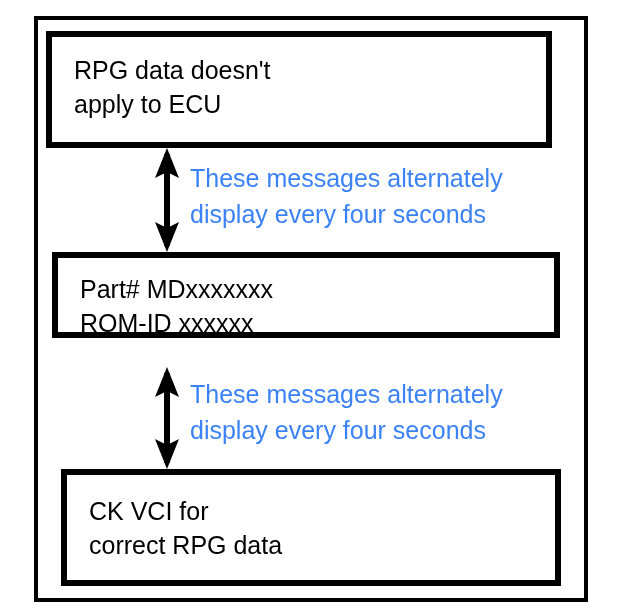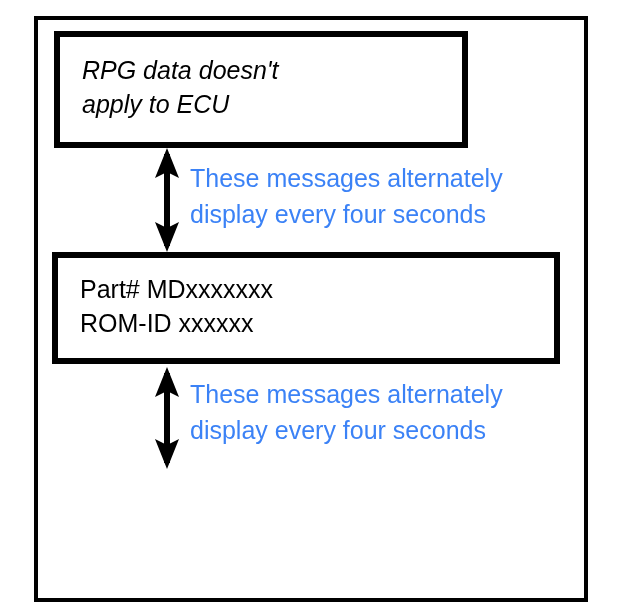--- a/index.html
+++ b/index.html
@@ -44,33 +44,32 @@
     position: absolute;
     left: 22px;
     font-size: 25px;
     line-height: 34px;
     color: #000000;
     white-space: pre;
     letter-spacing: 0px;
   }
 
   #box-1 {
-    left: 54px;
+    left: 46px;
     top: 31px;
-    width: 414px;
+    width: 506px;
     height: 117px;
-    font-style: italic;
   }
   #box-1 .msg-text { top: 16px; }
 
   #box-2 {
     left: 52px;
     top: 252px;
     width: 508px;
-    height: 112px;
+    height: 86px;
   }
   #box-2 .msg-text { top: 14px; }
 
   #box-3 {
     left: 61px;
     top: 469px;
     width: 500px;
     height: 117px;
   }
   #box-3 .msg-text { top: 19px; }
@@ -150,14 +149,18 @@
   <div class="connector" id="connector-2">
     <svg class="arrow-svg" width="40" height="102" viewBox="0 0 40 102">
       <rect x="16" y="6" width="6" height="90" fill="#000000"></rect>
       <polygon points="19,0 31,30 19,24 7,30" fill="#000000"></polygon>
       <polygon points="19,102 7,72 19,78 31,72" fill="#000000"></polygon>
     </svg>
     <div class="note">These messages alternately
 display every four seconds</div>
   </div>
 
+  <div class="msg-box" id="box-3">
+    <div class="msg-text">CK VCI for
+correct RPG data</div>
+  </div>
 
 </div>
 
 </body></html>

